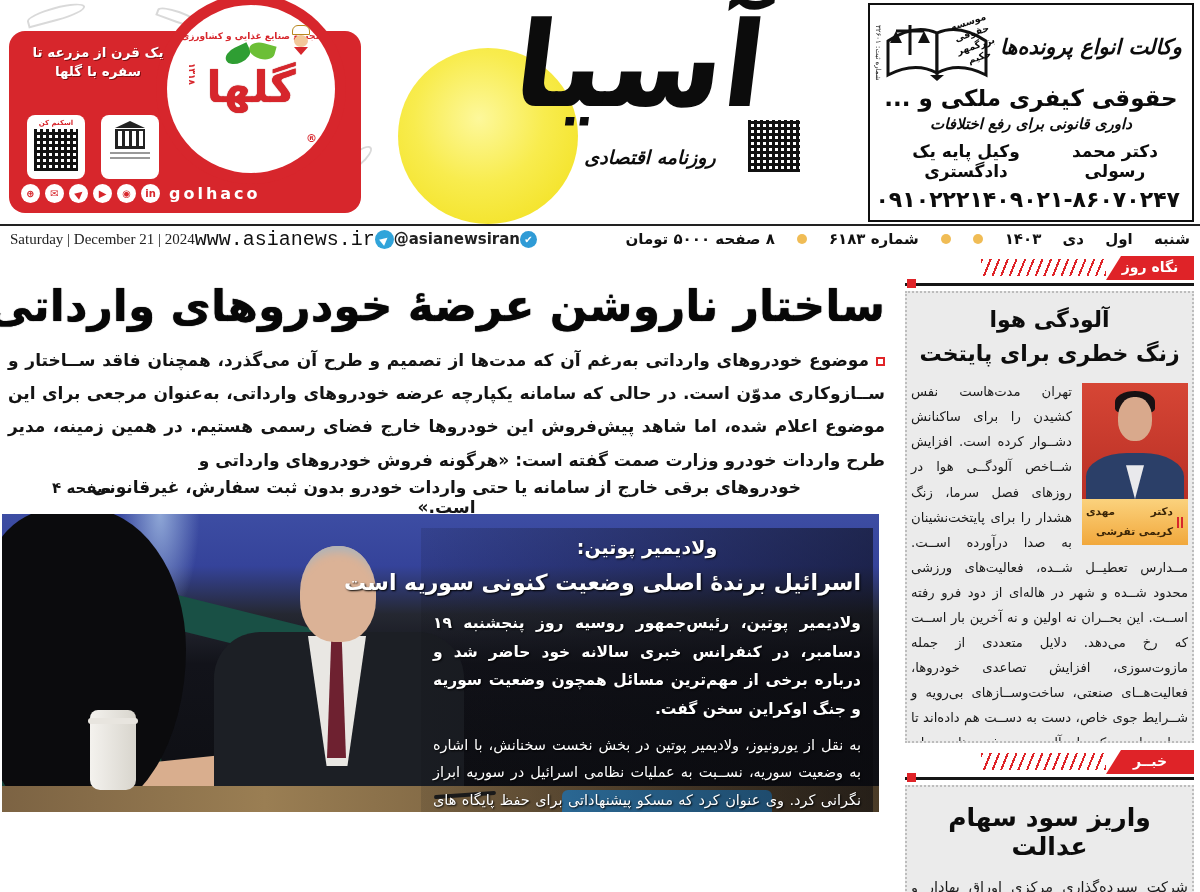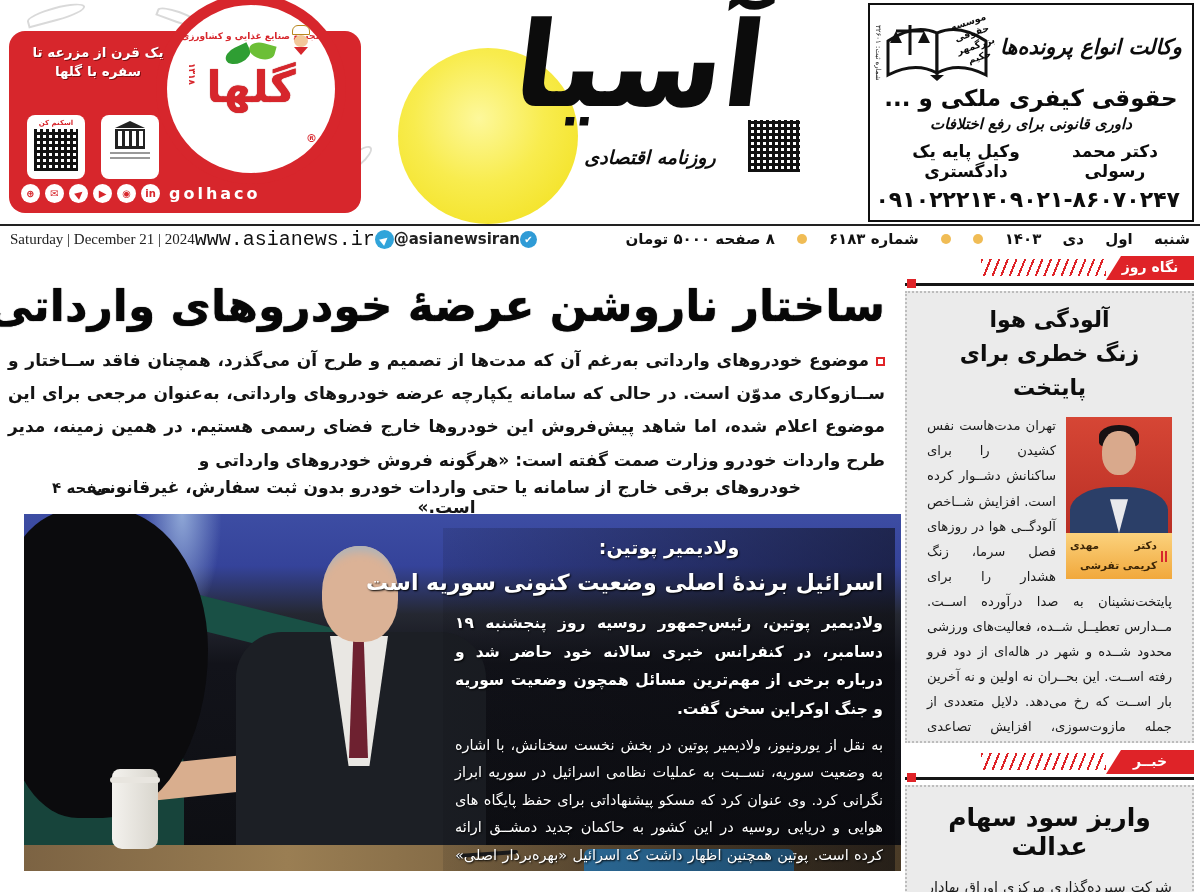--- a/index.html
+++ b/index.html
@@ -76,21 +76,21 @@
 
   
   .lead { position:absolute; left:8px; top:256px; width:877px; }
   .lead-h { margin-top:16px; font-size:44px; font-weight:bold; text-align:center; white-space:nowrap; direction:rtl; color:#070707; line-height:1.55; letter-spacing:-1px; text-shadow:0 0 1px #000; }
   .lead-body { margin-top:4px; direction:rtl; text-align:justify; font-size:17px; font-weight:bold; line-height:1.95; color:#141414; }
   .lead-sq { display:inline-block; width:9px; height:9px; border:2.5px solid #e02428; margin-left:7px; }
   .lead-lastrow { position:relative; direction:rtl; text-align:center; font-size:17px; font-weight:bold; color:#141414; padding:0 60px; }
   .lead-pref { position:absolute; left:44px; top:2px; font-size:15px; font-weight:bold; }
 
   
-  .scene { position:absolute; left:24px; top:514px; width:877px; height:357px; overflow:hidden;
+  .scene { position:absolute; left:2px; top:514px; width:877px; height:298px; overflow:hidden;
     background:linear-gradient(180deg,#3d4da3 0,#35439a 52px,#252832 100px,#12131a 150px,#0d0e12 100%); }
   .streak { position:absolute; left:118px; top:0; width:80px; height:110px; background:radial-gradient(ellipse at 50% 0, #8ea6d6, rgba(142,166,214,0) 70%); }
   .w-hair { position:absolute; left:-16px; top:-6px; width:200px; height:310px; background:#0b0b0d; border-radius:42% 58% 60% 40% / 28% 52% 62% 38%; }
   .w-body { position:absolute; left:-10px; top:168px; width:170px; height:200px; background:#17443b; border-radius:35% 45% 0 0; }
   .w-arm1 { position:absolute; left:118px; top:92px; width:200px; height:34px; background:#195045; border-radius:18px; transform:rotate(14deg); }
   .w-hand1 { position:absolute; left:300px; top:118px; width:34px; height:26px; background:#d9ae8e; border-radius:50%; }
   .w-arm2 { position:absolute; left:96px; top:242px; width:230px; height:36px; background:#d9ae8e; border-radius:18px; transform:rotate(-6deg); }
   .pt-head { position:absolute; left:298px; top:32px; width:76px; height:96px; background:#dbb296; border-radius:48% 48% 44% 44%; box-shadow:inset 0 14px 8px -8px #b0b4b8; }
   .pt-body { position:absolute; left:212px; top:118px; width:250px; height:250px; background:#1c1f25; border-radius:46px 46px 0 0; }
   .pt-shirt { position:absolute; left:306px; top:122px; width:58px; height:130px; background:#e9e7e3; clip-path:polygon(0 0,100% 0,68% 100%,32% 100%); }
@@ -108,21 +108,21 @@
   .pt-body-txt { font-size:14.5px; line-height:1.9; text-align:justify; text-shadow:1px 1px 2px #000; }
 
   
   .sidebar { position:absolute; left:905px; top:256px; width:289px; }
   .banner { position:relative; height:24px; margin-bottom:3px; }
   .banner-hatch { position:absolute; right:88px; top:3px; width:125px; height:17px;
     background:repeating-linear-gradient(112deg,#df2328 0 2px,transparent 2px 8px); }
   .banner-label { position:absolute; right:0; top:0; height:24px; min-width:88px; background:#df2328; color:#fff; font-weight:bold; font-size:14px; display:flex; align-items:center; justify-content:center; padding:0 12px 3px; clip-path:polygon(15px 0,100% 0,100% 100%,0 100%); direction:rtl; }
   .rule { height:3px; background:#161616; position:relative; margin-bottom:5px; }
   .rule-sq { position:absolute; left:2px; top:-4px; width:9px; height:9px; background:#df2328; }
-  .sbox { background:#ebebeb; border:2px dotted #bdbdbd; padding:10px 20px; direction:rtl; }
+  .sbox { background:#ebebeb; border:2px dotted #bdbdbd; padding:10px 4px; direction:rtl; }
   .negah-box { height:452px; overflow:hidden; margin-bottom:7px; }
   .sb-h { text-align:center; font-weight:bold; font-size:22px; line-height:1.55; color:#0d0d0d; }
   .negah-art { margin-top:8px; font-size:13.2px; line-height:1.9; text-align:justify; color:#1a1a1a; }
   .fig { float:right; width:106px; margin:4px 0 4px 10px; }
   .fig-img { height:116px; position:relative; overflow:hidden; background:linear-gradient(180deg,#d64635,#b92f25); }
   .fg-hair { position:absolute; left:33px; top:8px; width:40px; height:22px; background:#181113; border-radius:50% 50% 20% 20%; }
   .fg-head { position:absolute; left:36px; top:14px; width:34px; height:44px; background:#d9a98c; border-radius:46%; }
   .fg-suit { position:absolute; left:4px; bottom:-10px; width:98px; height:56px; background:#2b3f68; border-radius:42% 42% 0 0; }
   .fg-shirt { position:absolute; left:44px; bottom:0; width:18px; height:34px; background:#e9e9ec; clip-path:polygon(0 0,100% 0,50% 100%); }
   .fig-cap { background:linear-gradient(180deg,#fbd27d,#f1a83c); font-size:10.5px; font-weight:bold; color:#3a2406; padding:3px 4px; display:flex; align-items:center; gap:4px; }

